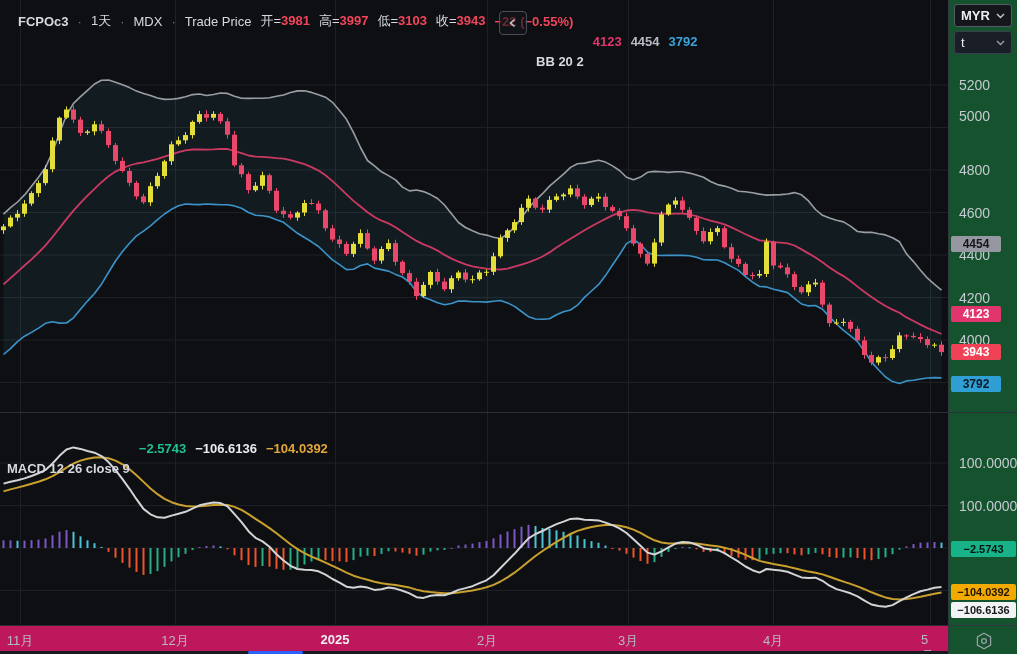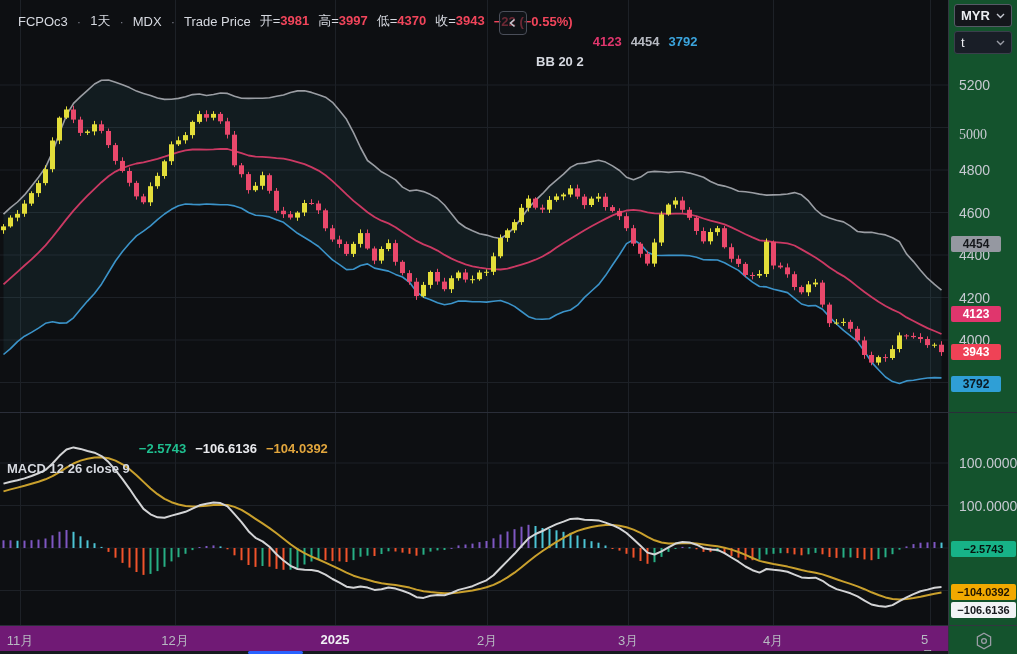--- a/index.html
+++ b/index.html
@@ -1,42 +1,42 @@
 <!DOCTYPE html>
 <html><head>
 <meta charset="utf-8">
 <style>
   html,body{margin:0;padding:0;background:#07080a;}
   .stage{position:relative;width:1017px;height:654px;background:#0d0f12;overflow:hidden;
          font-family:"Liberation Sans","DejaVu Sans",sans-serif;-webkit-font-smoothing:antialiased;}
   svg{display:block}
   
   .legend{position:absolute;display:flex;align-items:center;gap:9px;font-size:13px;color:#d6d9e0;z-index:20;white-space:nowrap;}
-  .legend .sym{font-weight:400;}
+  .legend .sym{font-weight:700;}
   .legend .sep{color:#787b86;}
   .legend .pair .lab{color:#d6d9e0;}
   .legend .pair .val{color:#f1455b;font-weight:600;}
   .legend .chg{color:#f1455b;font-weight:600;}
   .collapse-btn{position:absolute;left:499px;top:11px;width:26px;height:22px;border:1px solid #4a4e59;border-radius:4px;
       display:flex;align-items:center;justify-content:center;z-index:21;background:rgba(19,21,26,.6);cursor:pointer;}
   .ind-title{font-weight:600;color:#d6d9e0;margin-top:40px;}
   .ind-val{font-weight:700;}
   
   .right-axis{position:absolute;left:948px;top:0;width:69px;height:654px;background:#14532d;border-left:1px solid #32363f;z-index:10;}
   .axis-tick{position:absolute;left:10px;font-size:14px;color:#c6c9d1;}
   .axis-badge{position:absolute;left:2px;height:16px;border-radius:2px;font-size:12px;font-weight:700;
       display:flex;align-items:center;justify-content:center;z-index:12;}
   .dd{position:absolute;left:5px;width:58px;height:23px;border:1px solid #565a66;border-radius:3px;background:#14161b;
       display:flex;align-items:center;justify-content:space-between;padding:0 6px;box-sizing:border-box;
       color:#eceef2;font-size:13px;font-weight:700;cursor:pointer;z-index:13;}
   .dd.unit{top:31px;background:#191e27;border-color:#3a3f4c;font-weight:400;}
   .corner{position:absolute;left:0;top:625px;width:69px;height:29px;border-top:1px solid #32363f;
       display:flex;align-items:center;justify-content:center;}
   
-  .time-axis{position:absolute;left:0;top:625px;width:948px;height:29px;background:#701a75;border-top:1px solid #2a2e39;z-index:9;}
+  .time-axis{position:absolute;left:0;top:625px;width:948px;height:29px;background:#be185d;border-top:1px solid #2a2e39;z-index:9;}
   .time-tick{position:absolute;top:6px;transform:translateX(-50%);font-size:13px;color:#b7bac2;}
   .time-tick.major{color:#f0f1f4;font-weight:700;text-align:right;}
   .scroll-track{position:absolute;left:0;bottom:1px;width:948px;height:3px;background:#171a1f;}
   .scroll-thumb{position:absolute;bottom:0;height:3px;border-radius:2px;cursor:pointer;}
   
   .watermark{position:absolute;left:880px;top:594px;font-size:38px;font-weight:500;letter-spacing:3px;
       color:rgba(233,236,240,0.88);z-index:40;pointer-events:none;}
 </style>
 </head>
 <body>
@@ -492,21 +492,21 @@
   <div class="legend" style="left:18px;top:12px;">
     <span class="sym">FCPOc3</span>
     <span class="sep">·</span>
     <span>1天</span>
     <span class="sep">·</span>
     <span>MDX</span>
     <span class="sep">·</span>
     <span>Trade Price</span>
     <span class="pair"><span class="lab">开=</span><span class="val">3981</span></span>
     <span class="pair"><span class="lab">高=</span><span class="val">3997</span></span>
-    <span class="pair"><span class="lab">低=</span><span class="val">4370</span></span>
+    <span class="pair"><span class="lab">低=</span><span class="val">3103</span></span>
     <span class="pair"><span class="lab">收=</span><span class="val">3943</span></span>
     <span class="chg">−22 (−0.55%)</span>
   </div>
 
   <div class="collapse-btn">
     <svg width="12" height="12" viewBox="0 0 12 12">
       <polyline points="7.5,2.5 3.5,6 7.5,9.5" fill="none" stroke="#c6c9d1" stroke-width="1.6"></polyline>
     </svg>
   </div>
   <div class="legend" style="left:536px;top:14px;">
@@ -531,21 +531,21 @@
       </svg>
     </div>
     <div class="dd unit">
       <span>t</span>
       <svg width="9" height="6" viewBox="0 0 9 6">
         <polyline points="1,1 4.5,4.5 8,1" fill="none" stroke="#9a9da6" stroke-width="1.4"></polyline>
       </svg>
     </div>
     <div id="axis-labels">
         <div class="axis-tick" style="top: 77px;">5200</div>
-        <div class="axis-tick" style="top: 127px; font-family: Liberation Serif, serif;">5000</div>
+        <div class="axis-tick" style="top: 108px;">5000</div>
         <div class="axis-tick" style="top: 162px;">4800</div>
         <div class="axis-tick" style="top: 204.5px;">4600</div>
         <div class="axis-tick" style="top: 247px;">4400</div>
         <div class="axis-tick" style="top: 289.5px;">4200</div>
         <div class="axis-tick" style="top: 332px;">4000</div>
         <div class="axis-tick" style="top: 455px;">100.0000</div>
         <div class="axis-tick" style="top: 497.5px;">100.0000</div>
         <div class="axis-badge" style="top: 235.525px; width: 50px; background: rgb(149, 152, 161); color: rgb(21, 23, 27);">4454</div>
         <div class="axis-badge" style="top: 305.862px; width: 50px; background: rgb(224, 54, 109); color: rgb(255, 255, 255);">4123</div>
         <div class="axis-badge" style="top: 344.113px; width: 50px; background: rgb(239, 66, 86); color: rgb(255, 255, 255);">3943</div>

